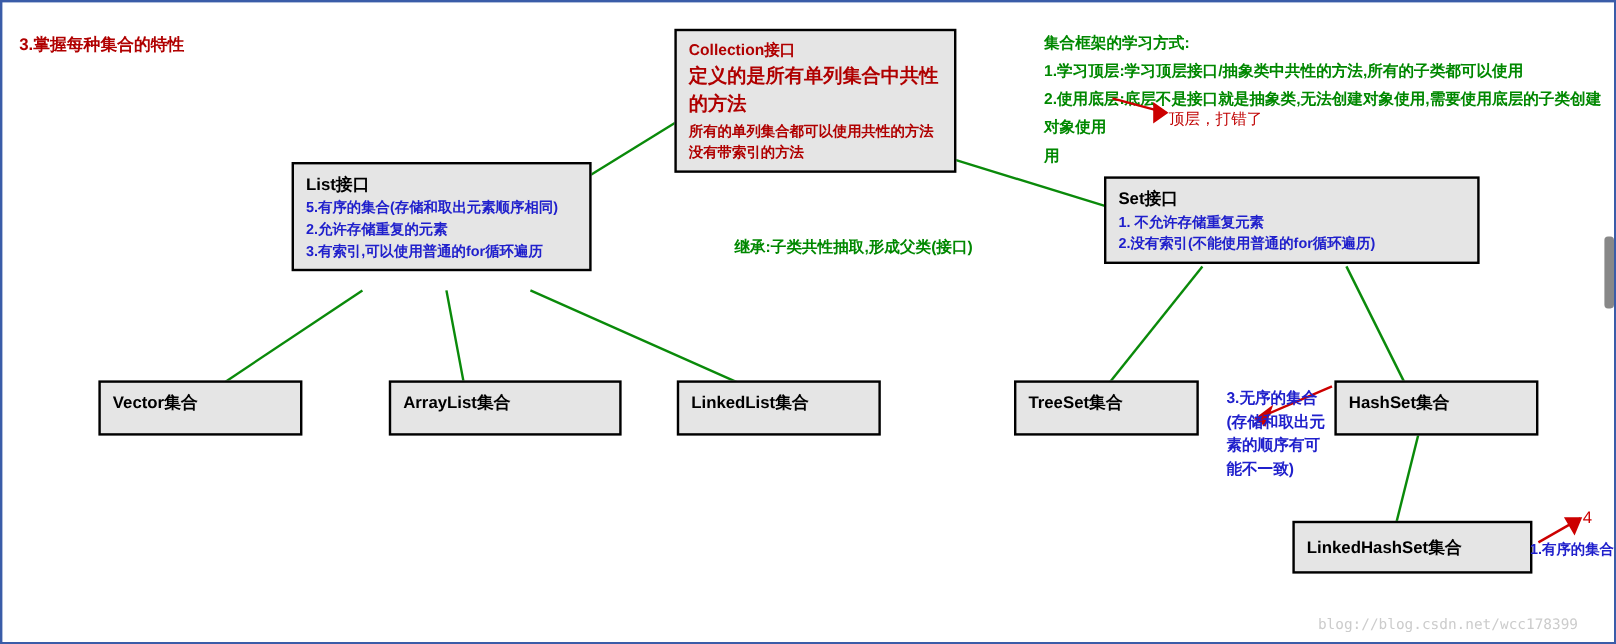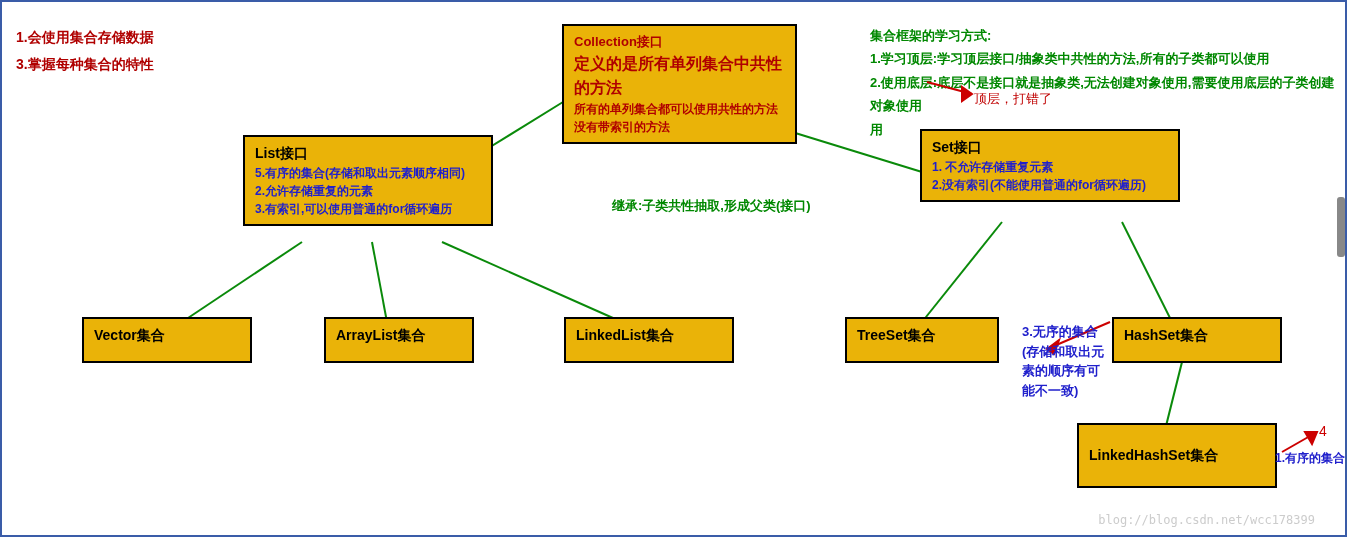--- a/index.html
+++ b/index.html
@@ -8,21 +8,21 @@
       width: 1347px;
       height: 537px;
       position: relative;
       background: #fff;
       border: 2px solid #3a5ca8;
       overflow: hidden;
     }
     .box {
       position: absolute;
       border: 2px solid #000;
-      background: #eab308;
+      background: #e5e5e5;
       padding: 6px 10px;
       font-size: 13px;
       line-height: 1.5;
     }
     .title { font-weight: bold; font-size: 14px; color: #000; }
     .red-text { color: #b00000; font-weight: bold; }
     .blue-text { color: #2020cc; font-weight: bold; font-size: 12px; }
     .green-text { color: #008800; font-weight: bold; font-size: 13px; }
     .red-ann { color: #c00000; font-size: 13px; }
     .goals { position: absolute; left: 14px; top: 22px; font-size: 14px; line-height: 1.9; }
@@ -35,21 +35,20 @@
     .hash-anno { position: absolute; left: 1020px; top: 320px; width: 90px; font-size: 13px; line-height: 1.5; }
     .linked-anno { position: absolute; left: 1273px; top: 448px; font-size: 12px; }
     .num4 { position: absolute; left: 1317px; top: 421px; font-size: 14px; color: #c00; }
     .watermark { position: absolute; right: 30px; bottom: 8px; color: #ccc; font-size: 12px; font-family: monospace; }
     .scrollthumb { position: absolute; right: 0; top: 195px; width: 8px; height: 60px; background: #888; border-radius: 3px; }
   </style>
 </head>
 <body>
 
 <div class="goals">
-  <div>1.会使用集合存储数据</div>
   <div>3.掌握每种集合的特性</div>
 </div>
 
 <div class="study">
   <div>集合框架的学习方式:</div>
   <div>1.学习顶层:学习顶层接口/抽象类中共性的方法,所有的子类都可以使用</div>
   <div>2.使用底层:底层不是接口就是抽象类,无法创建对象使用,需要使用底层的子类创建对象使用</div>
   <div>用</div>
 </div>
 
@@ -83,42 +82,42 @@
   <div class="red-text" style="font-size:12px;">没有带索引的方法</div>
 </div>
 
 <div class="box" style="left:241px; top:133px; width:250px;">
   <div class="title">List接口</div>
   <div class="blue-text">5.有序的集合(存储和取出元素顺序相同)</div>
   <div class="blue-text">2.允许存储重复的元素</div>
   <div class="blue-text">3.有索引,可以使用普通的for循环遍历</div>
 </div>
 
-<div class="box" style="left:918px; top:127px; width:260px;">
+<div class="box" style="left:918px; top:145px; width:313px;">
   <div class="title">Set接口</div>
   <div class="blue-text">1. 不允许存储重复元素</div>
   <div class="blue-text">2.没有索引(不能使用普通的for循环遍历)</div>
 </div>
 
 <div class="box" style="left:80px; top:315px; width:170px; height:46px;">
   <div class="title">Vector集合</div>
 </div>
-<div class="box" style="left:322px; top:315px; width:150px; height:46px;">
+<div class="box" style="left:322px; top:315px; width:194px; height:46px;">
   <div class="title">ArrayList集合</div>
 </div>
 <div class="box" style="left:562px; top:315px; width:170px; height:46px;">
   <div class="title">LinkedList集合</div>
 </div>
 <div class="box" style="left:843px; top:315px; width:154px; height:46px;">
   <div class="title">TreeSet集合</div>
 </div>
 <div class="box" style="left:1110px; top:315px; width:170px; height:46px;">
   <div class="title">HashSet集合</div>
 </div>
-<div class="box" style="left:1075px; top:421px; width:200px; height:65px; display:flex; align-items:center;">
+<div class="box" style="left:1075px; top:432px; width:200px; height:44px; display:flex; align-items:center;">
   <div class="title">LinkedHashSet集合</div>
 </div>
 
 <div class="inherit-label green-text">继承:子类共性抽取,形成父类(接口)</div>
 <div class="top-anno red-ann">顶层，打错了</div>
 <div class="hash-anno blue-text">3.无序的集合(存储和取出元素的顺序有可能不一致)</div>
 <div class="linked-anno blue-text">1.有序的集合</div>
 <div class="num4">4</div>
 
 <div class="watermark">blog://blog.csdn.net/wcc178399</div>

